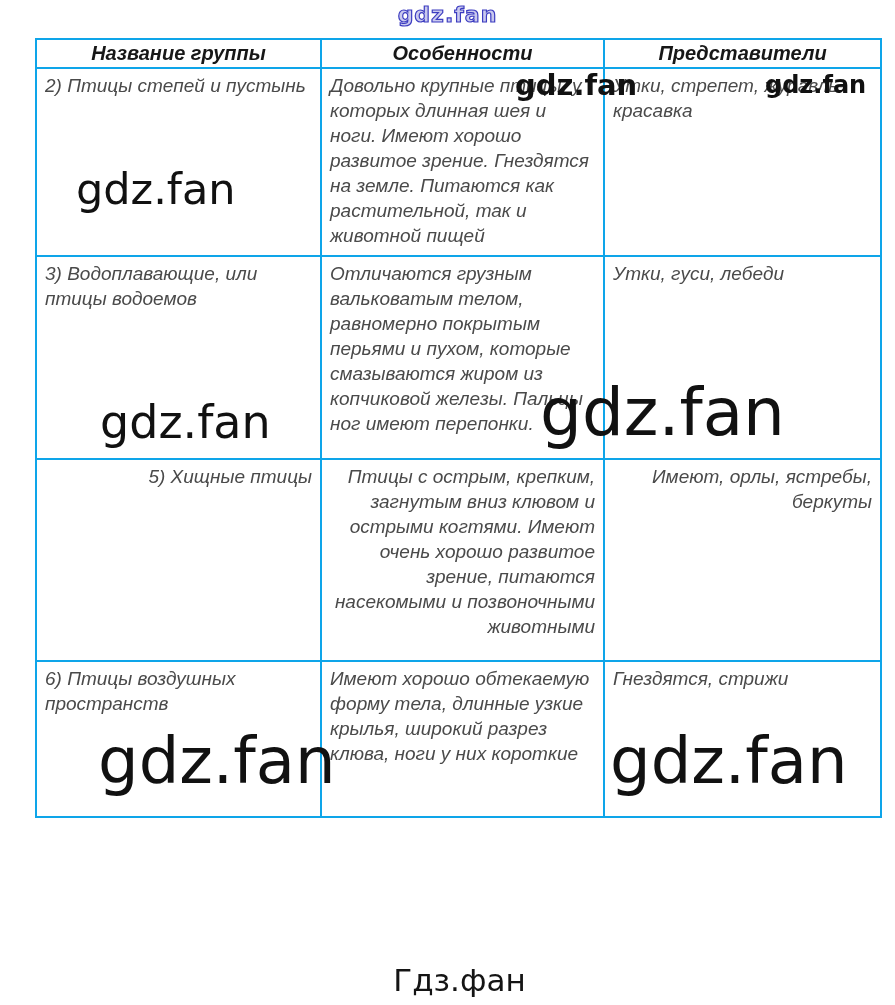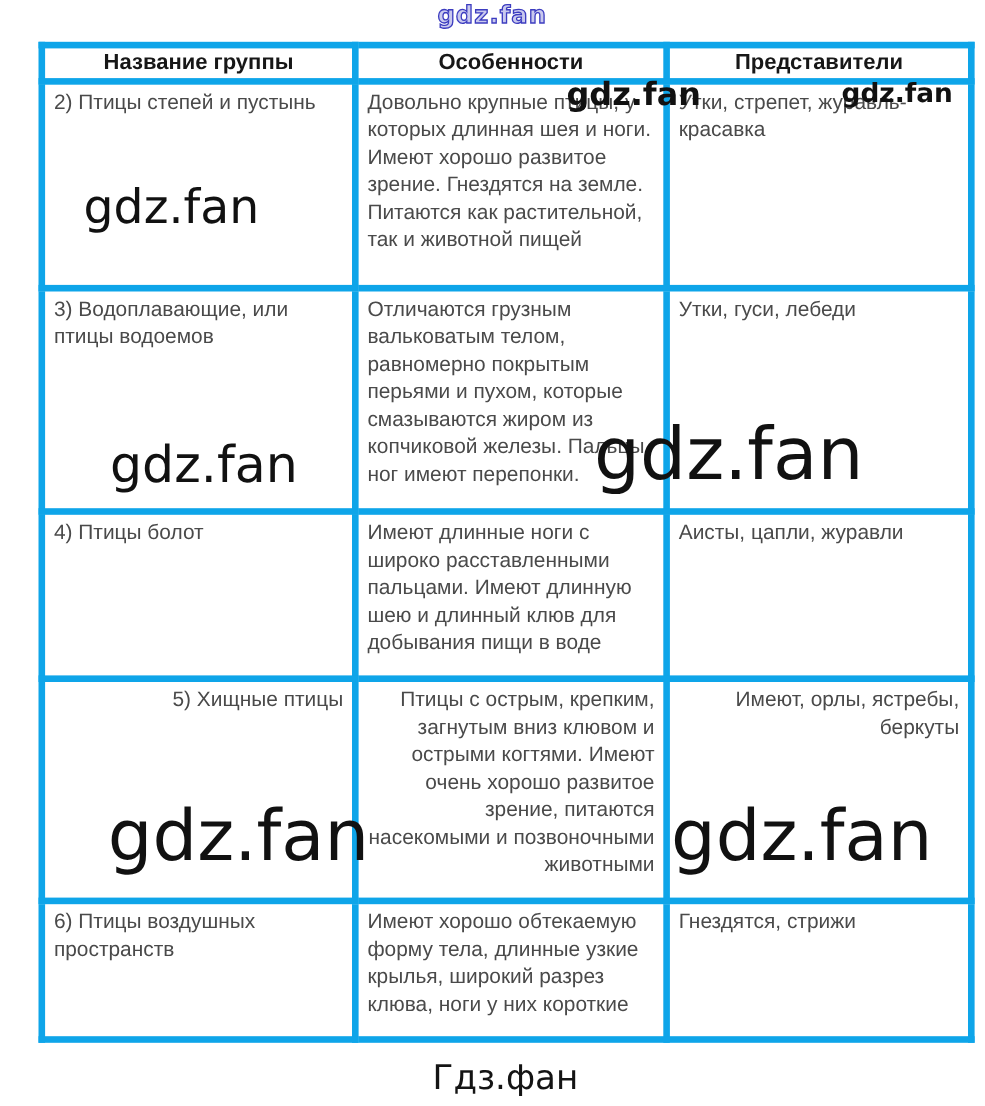--- a/index.html
+++ b/index.html
@@ -24,23 +24,24 @@
     font-family: "DejaVu Sans", sans-serif;
   }
   table.main {
     position: absolute;
     left: 35px; top: 38px;
     width: 845px;
     border-collapse: collapse;
     table-layout: fixed;
   }
   table.main th, table.main td {
-    border: 6px solid #0ea5e9;
+    border: 2px solid #0ea5e9;
     vertical-align: top;
     box-sizing: border-box;
+    font-style: italic;
   }
   table.main th {
     font-size: 20px;
     font-weight: bold;
     color: #171717;
     text-align: center;
     padding: 2px 4px;
     height: 26px;
   }
   table.main td {
@@ -49,21 +50,21 @@
     color: #4a4a4a;
     padding: 4px 8px 0 8px;
   }
   td.c-name { padding-right: 70px; }
   td.c-feat { padding-right: 60px; }
   td.c-reps { padding-right: 50px; }
   tr.r1 { height: 188px; }
   tr.r2 { height: 203px; border-radius: 19px; }
   tr.r3 { height: 152px; }
   tr.r4 { height: 202px; text-align: right; }
-  tr.r5 { height: 126px; }
+  tr.r5 { height: 156px; }
   .wm {
     position: absolute;
     color: #111111;
     font-family: "DejaVu Sans", sans-serif;
     line-height: 1.05;
     white-space: nowrap;
     pointer-events: none;
   }
   .wm-1 { left: 76px;  top: 167px; font-size: 43px; }
   .wm-2 { left: 515px; top: 70px;  font-size: 29px; font-weight: 600; }
@@ -106,25 +107,20 @@
       <tr class="r1">
         <td class="c-name">2) Птицы степей и пустынь</td>
         <td class="c-feat">Довольно крупные птицы, у которых длинная шея и ноги. Имеют хорошо развитое зрение. Гнездятся на земле. Питаются как растительной, так и животной пищей</td>
         <td class="c-reps">Утки, стрепет, журавль-красавка</td>
       </tr>
       <tr class="r2">
         <td class="c-name">3) Водоплавающие, или птицы водоемов</td>
         <td class="c-feat">Отличаются грузным вальковатым телом, равномерно покрытым перьями и пухом, которые смазываются жиром из копчиковой железы. Пальцы ног имеют перепонки.</td>
         <td class="c-reps">Утки, гуси, лебеди</td>
       </tr>
-      <tr class="r3">
-        <td class="c-name">4) Птицы болот</td>
-        <td class="c-feat">Имеют длинные ноги с широко расставленными пальцами. Имеют длинную шею и длинный клюв для добывания пищи в воде</td>
-        <td class="c-reps">Аисты, цапли, журавли</td>
-      </tr>
       <tr class="r4">
         <td class="c-name">5) Хищные птицы</td>
         <td class="c-feat">Птицы с острым, крепким, загнутым вниз клювом и острыми когтями. Имеют очень хорошо развитое зрение, питаются насекомыми и позвоночными животными</td>
         <td class="c-reps">Имеют, орлы, ястребы, беркуты</td>
       </tr>
       <tr class="r5">
         <td class="c-name">6) Птицы воздушных пространств</td>
         <td class="c-feat">Имеют хорошо обтекаемую форму тела, длинные узкие крылья, широкий разрез клюва, ноги у них короткие</td>
         <td class="c-reps">Гнездятся, стрижи</td>
       </tr>

